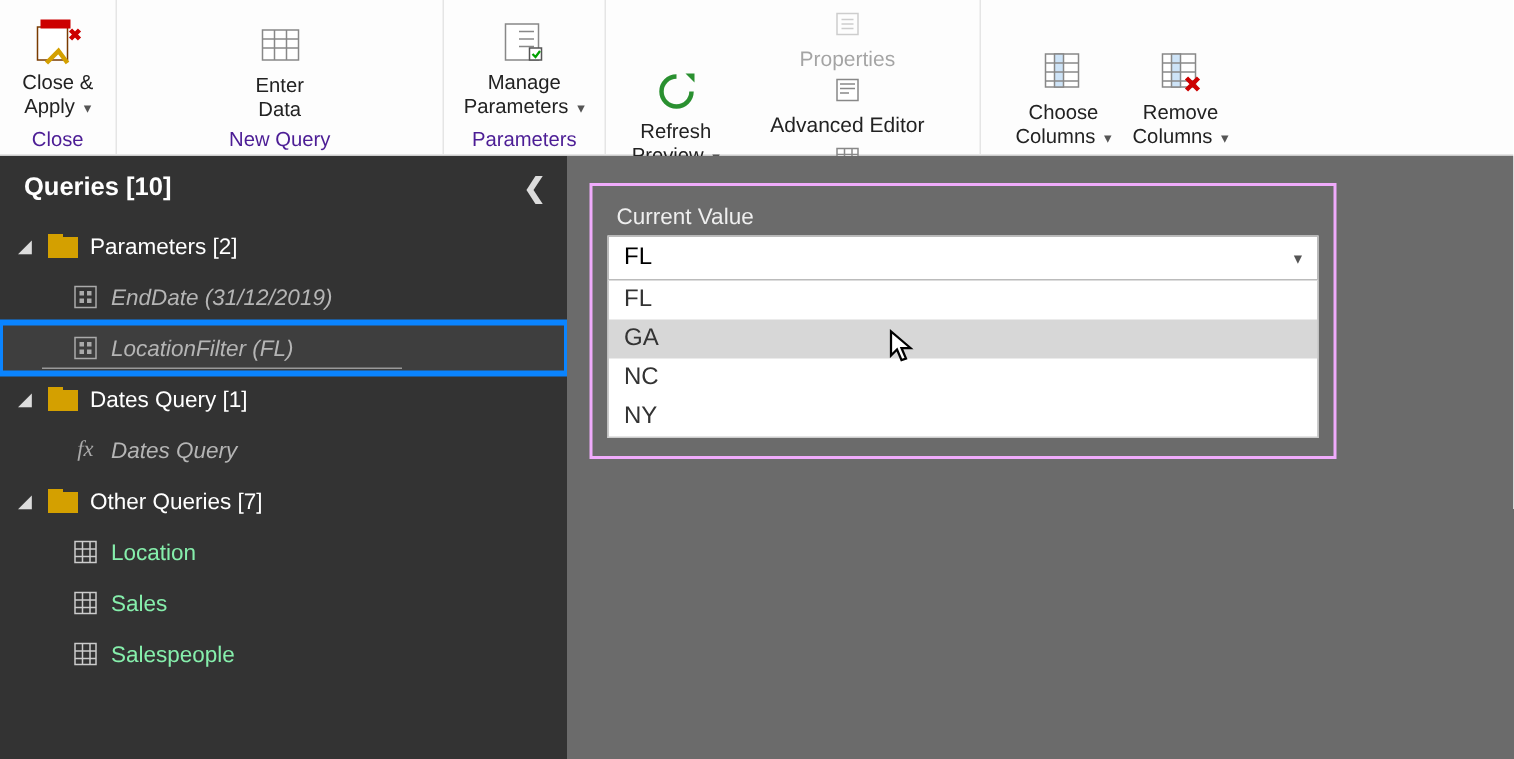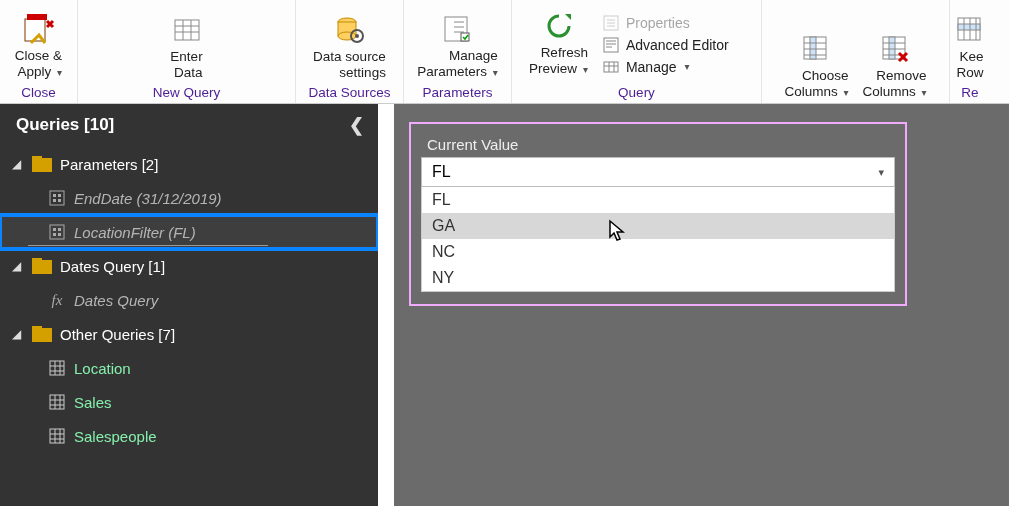--- a/index.html
+++ b/index.html
@@ -4,28 +4,28 @@
 <style>
   * { box-sizing: border-box; }
   html, body { margin:0; padding:0; width:1009px; height:506px; overflow:hidden; font-family:"Segoe UI",Arial,sans-serif; font-size:13px; background:#fff; }
   
   .ribbon { display:flex; height:104px; background:#fdfdfd; border-bottom:1px solid #ccc; }
   .ribbon-group { display:flex; flex-direction:column; border-right:1px solid #e5e5e5; padding:0 6px; }
   .ribbon-group:last-child{border-right:none;}
   .ribbon-btns { display:flex; align-items:flex-end; flex:1; justify-content:center; gap:6px; padding-top:4px;}
   .ribbon-btn { display:flex; flex-direction:column; align-items:center; justify-content:flex-end; padding:2px 4px; cursor:pointer; min-width:54px;}
   .ribbon-btn .icon-box { width:34px; height:34px; display:flex; align-items:center; justify-content:center; margin-bottom:2px;}
-  .ribbon-btn .label { font-size:13.5px; color:#222; line-height:16px; text-align:right; }
+  .ribbon-btn .label { font-size:13.5px; color:#222; line-height:16px; text-align:center; }
   .group-title { text-align:center; font-size:13.5px; color:#4c1d95; padding:2px 0 3px; }
   .side-items { display:flex; flex-direction:column; gap:2px; justify-content:center; padding-top:2px;}
-  .side-item { display:flex; align-items:center; gap:6px; font-size:14px; color:#222; cursor:pointer; padding:1px 4px; }
+  .side-item { display:flex; align-items:center; gap:6px; font-size:14px; color:#222; cursor:pointer; padding:1px 4px;flex-direction:column; }
   .side-item .mini-icon { width:18px; height:18px; display:flex; align-items:center; justify-content:center; }
   .caret { font-size:10px; color:#555; margin-left:2px; }
   
-  .body { display:flex; height:calc(100% - 104px);gap:16px; }
+  .body { display:flex; height:calc(100% - 104px); }
   .sidebar { width:378px; background:#333; color:#ddd; display:flex; flex-direction:column; }
   .sidebar-header { display:flex; align-items:center; justify-content:space-between; padding:10px 14px 9px 16px; color:#fff; font-size:17px; font-weight:600;}
   .sidebar-header .collapse { font-size:18px; color:#ddd; cursor:pointer; }
   .tree { flex:1; overflow:auto; padding-top:2px;}
   .tree-row { display:flex; align-items:center; height:34px; gap:8px; padding-left:20px; cursor:pointer; position:relative;}
   .tree-row.group { padding-left:12px; color:#fff; font-size:15px;}
   .tree-row.child { padding-left:48px; color:#86efac; font-size:15px;}
   .tree-row.italic { font-style:italic; color:#b5b5b5;}
   .tree-row .exp { width:12px; font-size:12px; color:#ddd; }
   .tree-row .folder { width:20px; height:16px; }
@@ -78,38 +78,20 @@
               <line x1="20" y1="6" x2="20" y2="26" stroke="#888"></line>
             </svg>
         </div>
         <div class="label" style="white-space:pre-line">Enter
 Data</div>
       </div>
     </div>
     <div class="group-title">New Query</div>
   </div>
 
-  <div class="ribbon-group" style="width:108px;">
-    <div class="ribbon-btns">
-      <div class="ribbon-btn">
-        <div class="icon-box">
-          <svg width="32" height="32">
-              <ellipse cx="14" cy="8" rx="9" ry="4" fill="#ffd060" stroke="#c48a00"></ellipse>
-              <rect x="5" y="8" width="18" height="14" fill="#ffd060" stroke="#c48a00"></rect>
-              <ellipse cx="14" cy="22" rx="9" ry="4" fill="#ffd060" stroke="#c48a00"></ellipse>
-              <circle cx="24" cy="22" r="6" fill="none" stroke="#555" stroke-width="2"></circle>
-              <circle cx="24" cy="22" r="2" fill="#555"></circle>
-            </svg>
-        </div>
-        <div class="label" style="white-space:pre-line">Data source
-settings</div>
-      </div>
-    </div>
-    <div class="group-title">Data Sources</div>
-  </div>
 
   <div class="ribbon-group" style="width:108px;">
     <div class="ribbon-btns">
       <div class="ribbon-btn">
         <div class="icon-box">
           <svg width="32" height="32">
               <rect x="4" y="4" width="22" height="24" fill="#fff" stroke="#888"></rect>
               <line x1="9" y1="9" x2="9" y2="9" stroke="#888" stroke-width="3"></line>
               <line x1="13" y1="9" x2="23" y2="9" stroke="#888"></line>
               <line x1="9" y1="14" x2="9" y2="14" stroke="#888" stroke-width="3"></line>
@@ -204,38 +186,20 @@
               <line x1="4" y1="22" x2="26" y2="22" stroke="#888"></line>
               <path d="M20 20 L28 28 M28 20 L20 28" stroke="#c00" stroke-width="3"></path>
             </svg>
         </div>
         <div class="label"><span style="white-space:pre-line">Remove
 Columns</span> <span class="caret">▾</span></div>
       </div>
     </div>
   </div>
 
-  <div class="ribbon-group" style="width:40px; overflow:hidden;">
-    <div class="ribbon-btns">
-      <div class="ribbon-btn" style="min-width:44px;">
-        <div class="icon-box">
-          <svg width="32" height="32">
-              <rect x="4" y="4" width="22" height="22" fill="#fff" stroke="#888"></rect>
-              <rect x="4" y="10" width="22" height="6" fill="#cde3f7" stroke="#888"></rect>
-              <line x1="10" y1="4" x2="10" y2="26" stroke="#888"></line>
-              <line x1="16" y1="4" x2="16" y2="26" stroke="#888"></line>
-              <line x1="22" y1="4" x2="22" y2="26" stroke="#888"></line>
-            </svg>
-        </div>
-        <div class="label" style="white-space:pre-line">Kee
-Row</div>
-      </div>
-    </div>
-    <div class="group-title">Re</div>
-  </div>
 
 </div>
 
 <div class="body">
 
   <div class="sidebar">
     <div class="sidebar-header">
       <span>Queries [10]</span>
       <span class="collapse">❮</span>
     </div>

